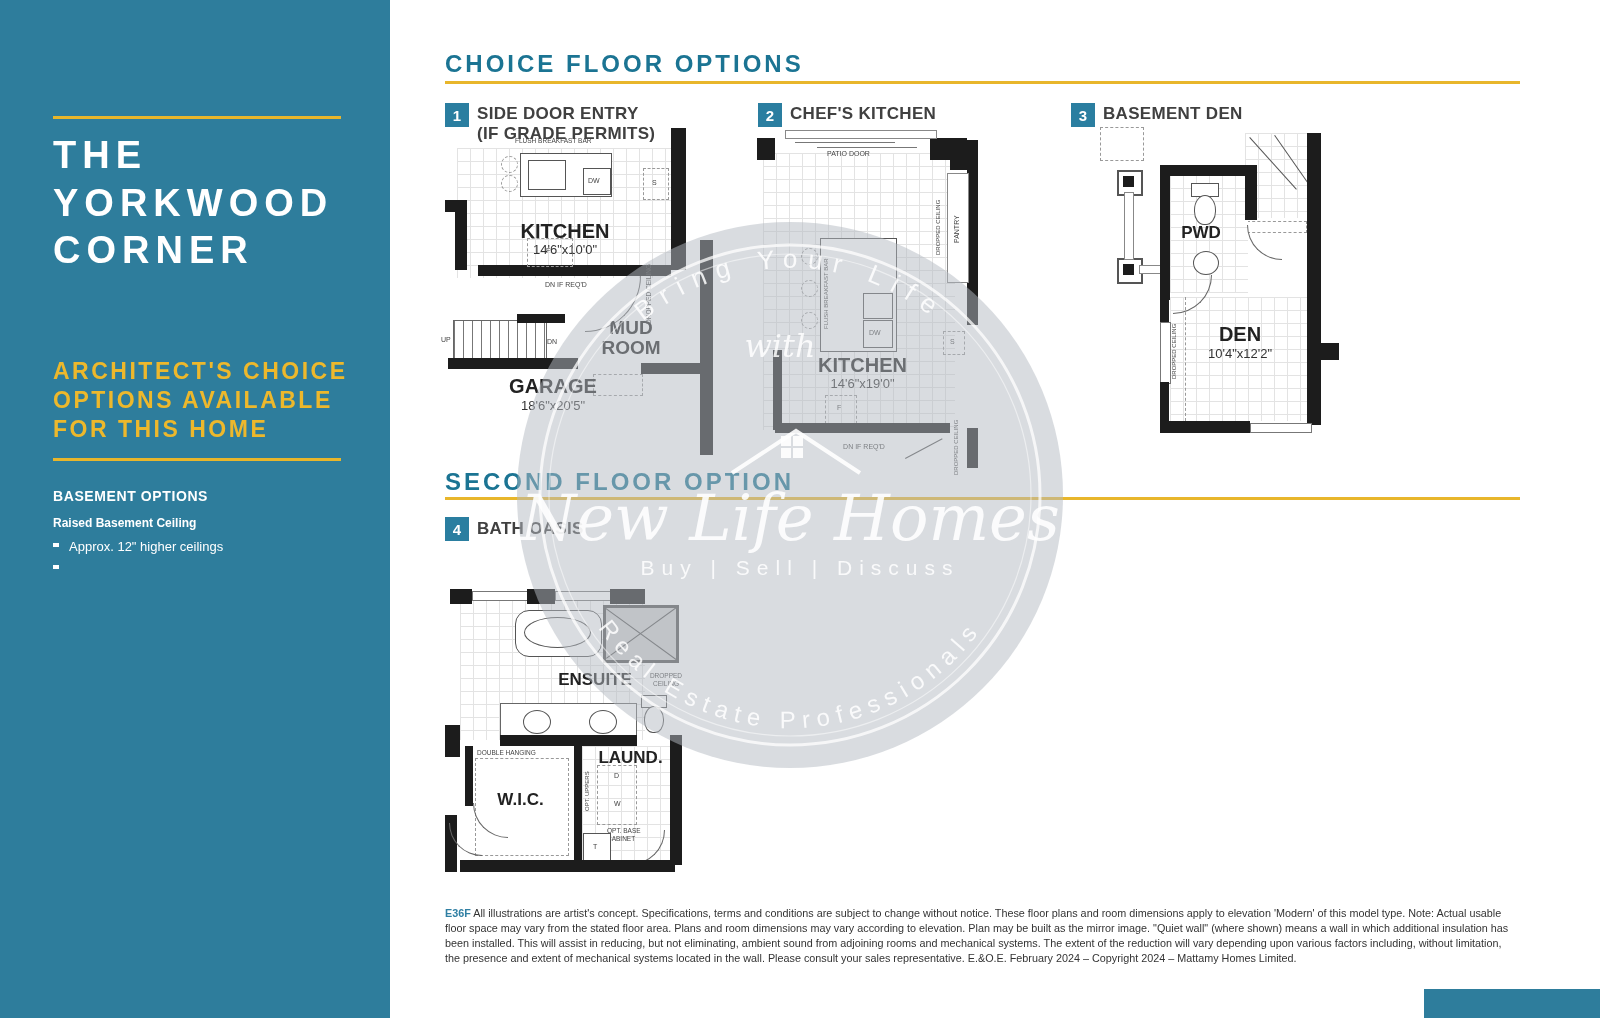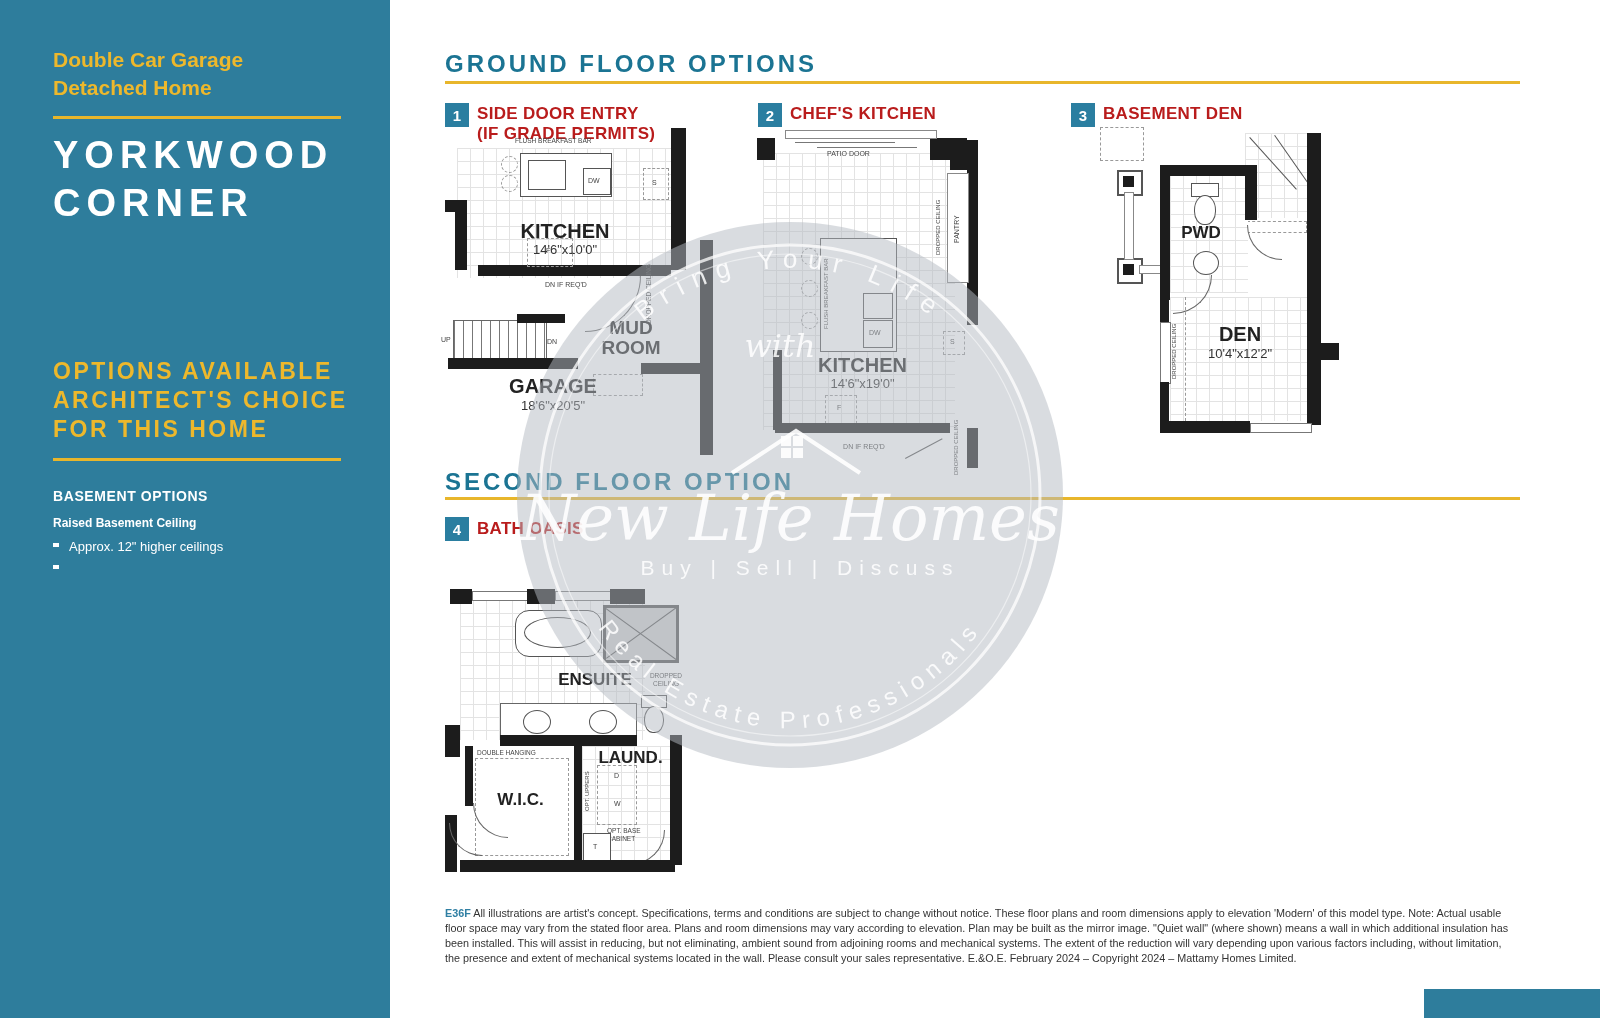--- a/index.html
+++ b/index.html
@@ -18,21 +18,21 @@
   .sb-h6{position:absolute;left:53px;top:488px;color:#fff;font-size:14px;font-weight:bold;letter-spacing:0.6px;}
   .sb-h7{position:absolute;left:53px;top:516px;color:#fff;font-size:12px;font-weight:bold;}
   .sb-bullet{position:absolute;left:53px;color:#fff;font-size:13px;line-height:1.35;width:290px;padding-left:16px;}
   .sb-bullet .sq{position:absolute;left:0;top:5px;width:6px;height:4px;background:#fff;}
 
   
   .sec-title{position:absolute;color:#1B7493;font-size:24px;font-weight:bold;letter-spacing:3px;}
   .gold-rule{position:absolute;height:2.5px;background:#E8B62B;}
   .badge{position:absolute;width:24px;height:24px;background:#2A7EA0;color:#fff;font-size:15px;font-weight:bold;
          display:flex;align-items:center;justify-content:center;}
-  .opt-label{position:absolute;color:#b91c1c;font-size:17px;font-weight:bold;letter-spacing:0.3px;line-height:1.15;}
+  .opt-label{position:absolute;color:#404040;font-size:17px;font-weight:bold;letter-spacing:0.3px;line-height:1.15;}
 
   
   .plan{position:absolute;}
   .room{position:absolute;background-color:#fff;
         background-image:linear-gradient(#e3e3e3 1px,transparent 1px),linear-gradient(90deg,#e3e3e3 1px,transparent 1px);
         background-size:13px 13px;}
   .wall{position:absolute;background:#1c1c1c;}
   .box{position:absolute;border:1.3px solid #555;background:#fff;}
   .dash{position:absolute;border:1.3px dashed #999;}
   .stool{position:absolute;border:1.3px dashed #999;border-radius:50%;width:15px;height:15px;}
@@ -54,47 +54,44 @@
   
   .footer{position:absolute;left:445px;top:906px;width:1068px;font-size:10.8px;line-height:1.4;color:#333;}
   .footer .code{color:#2F7FA3;font-weight:bold;}
 
   .corner-bar{position:absolute;right:0;bottom:0;width:176px;height:29px;background:#2E7D9C;}
 </style>
 </head>
 <body>
 
 <div class="sidebar">
-  <div class="sb-sub">
-    <div>Double Car Garage</div>
-    <div>Detached Home</div>
-  </div>
   <div class="sb-rule" style="top:116px;"></div>
   <div class="sb-title">
+    <div>THE</div>
     <div>YORKWOOD</div>
     <div>CORNER</div>
   </div>
   <div class="sb-choice">
+    <div>ARCHITECT'S CHOICE</div>
     <div>OPTIONS AVAILABLE</div>
-    <div>ARCHITECT'S CHOICE</div>
     <div>FOR THIS HOME</div>
   </div>
   <div class="sb-rule" style="top:458px;"></div>
   <div class="sb-h6">BASEMENT OPTIONS</div>
   <div class="sb-h7">Raised Basement Ceiling</div>
   <div class="sb-bullet" style="top:538px;">
     <span class="sq"></span>
     <span>Approx. 12" higher ceilings</span>
   </div>
   <div class="sb-bullet" style="top:560px;">
     <span class="sq"></span>
   </div>
 </div>
 
-<div class="sec-title" style="left:445px;top:50px;">GROUND FLOOR OPTIONS</div>
+<div class="sec-title" style="left:445px;top:50px;">CHOICE FLOOR OPTIONS</div>
 <div class="gold-rule" style="left:445px;top:81px;width:1075px;"></div>
 
 <div class="badge" style="left:445px;top:103px;">1</div>
 <div class="opt-label" style="left:477px;top:104px;">
   <div>SIDE DOOR ENTRY</div>
   <div>(IF GRADE PERMITS)</div>
 </div>
 <div class="badge" style="left:758px;top:103px;">2</div>
 <div class="opt-label" style="left:790px;top:104px;">CHEF'S KITCHEN</div>
 <div class="badge" style="left:1071px;top:103px;">3</div>

